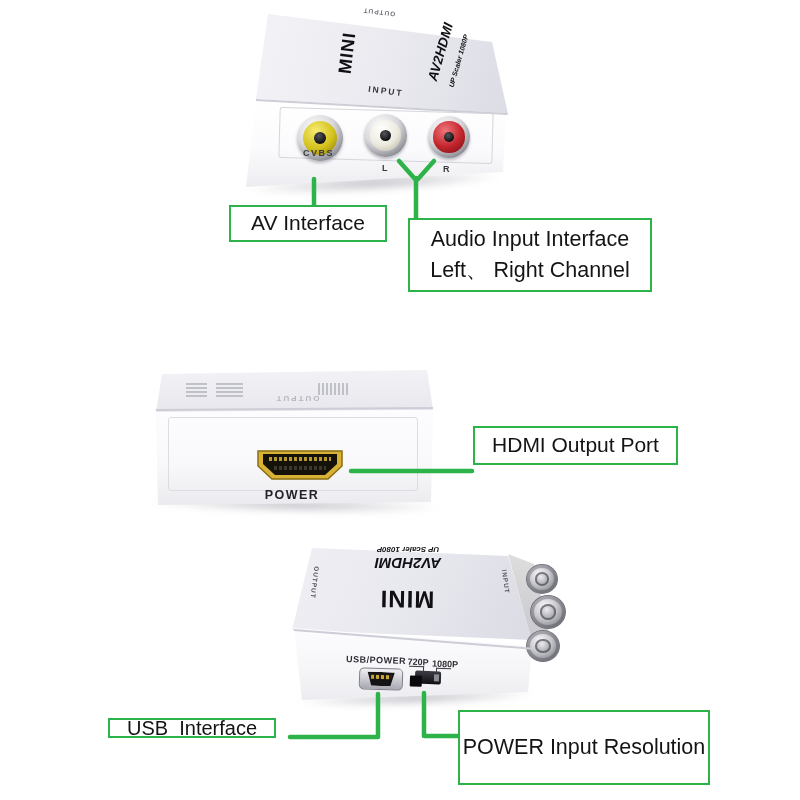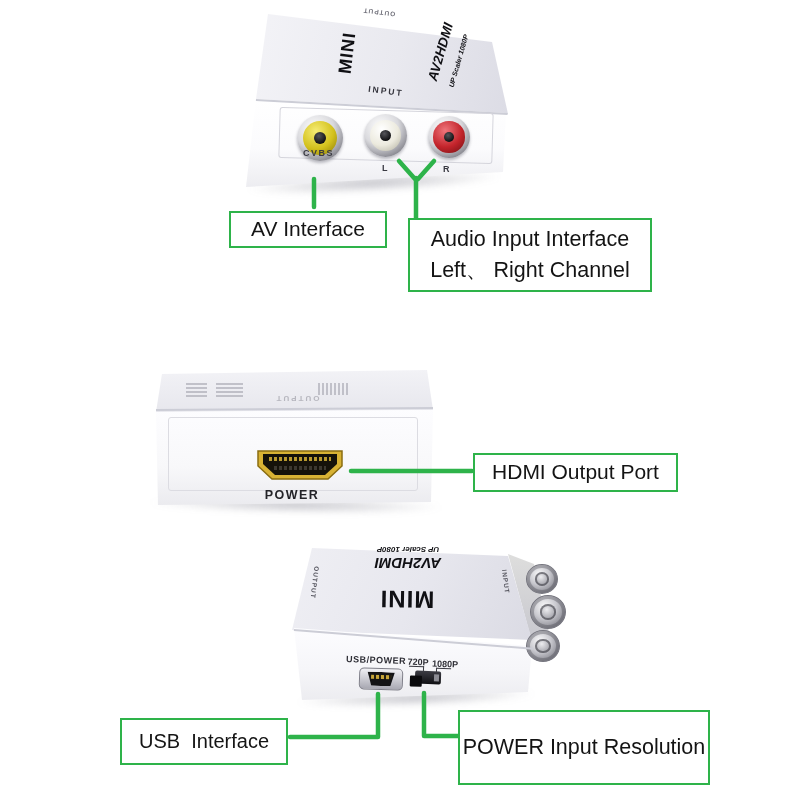--- a/index.html
+++ b/index.html
@@ -185,34 +185,34 @@
   <svg id="lines" width="800" height="800" viewBox="0 0 800 800">
     <g fill="none" stroke="#2eb34a" stroke-width="4.5" stroke-linecap="round" stroke-linejoin="round">
       <path d="M314 179 L314 207"></path>
       <path d="M399 161 L415 179 M434 161 L418 179 M416 178 L416 220"></path>
       <path d="M351 471 L472 471"></path>
       <path d="M378 694 L378 737 L290 737"></path>
       <path d="M424 693 L424 736 L458 736"></path>
     </g>
   </svg>
 
-  <div class="gbox" style="left:229px;top:211px;width:158px;height:37px;font-size:21px;">
+  <div class="gbox" style="left:229px;top:205px;width:158px;height:37px;font-size:21px;">
     <div class="ln">AV Interface</div>
   </div>
 
   <div class="gbox" style="left:408px;top:218px;width:244px;height:74px;font-size:21.5px;">
     <div class="ln">Audio Input Interface</div>
     <div class="ln">Left、 Right Channel</div>
   </div>
 
-  <div class="gbox" style="left:473px;top:453px;width:205px;height:39px;font-size:21px;">
+  <div class="gbox" style="left:473px;top:426px;width:205px;height:39px;font-size:21px;">
     <div class="ln">HDMI Output Port</div>
   </div>
 
-  <div class="gbox" style="left:120px;top:718px;width:168px;height:47px;font-size:20px;">
+  <div class="gbox" style="left:108px;top:718px;width:168px;height:20px;font-size:20px;">
     <div class="ln">USB  Interface</div>
   </div>
 
   <div class="gbox" style="left:458px;top:710px;width:252px;height:75px;font-size:21.5px;">
     <div class="ln">POWER Input Resolution</div>
   </div>
 
 </div>
 
 </body></html>

